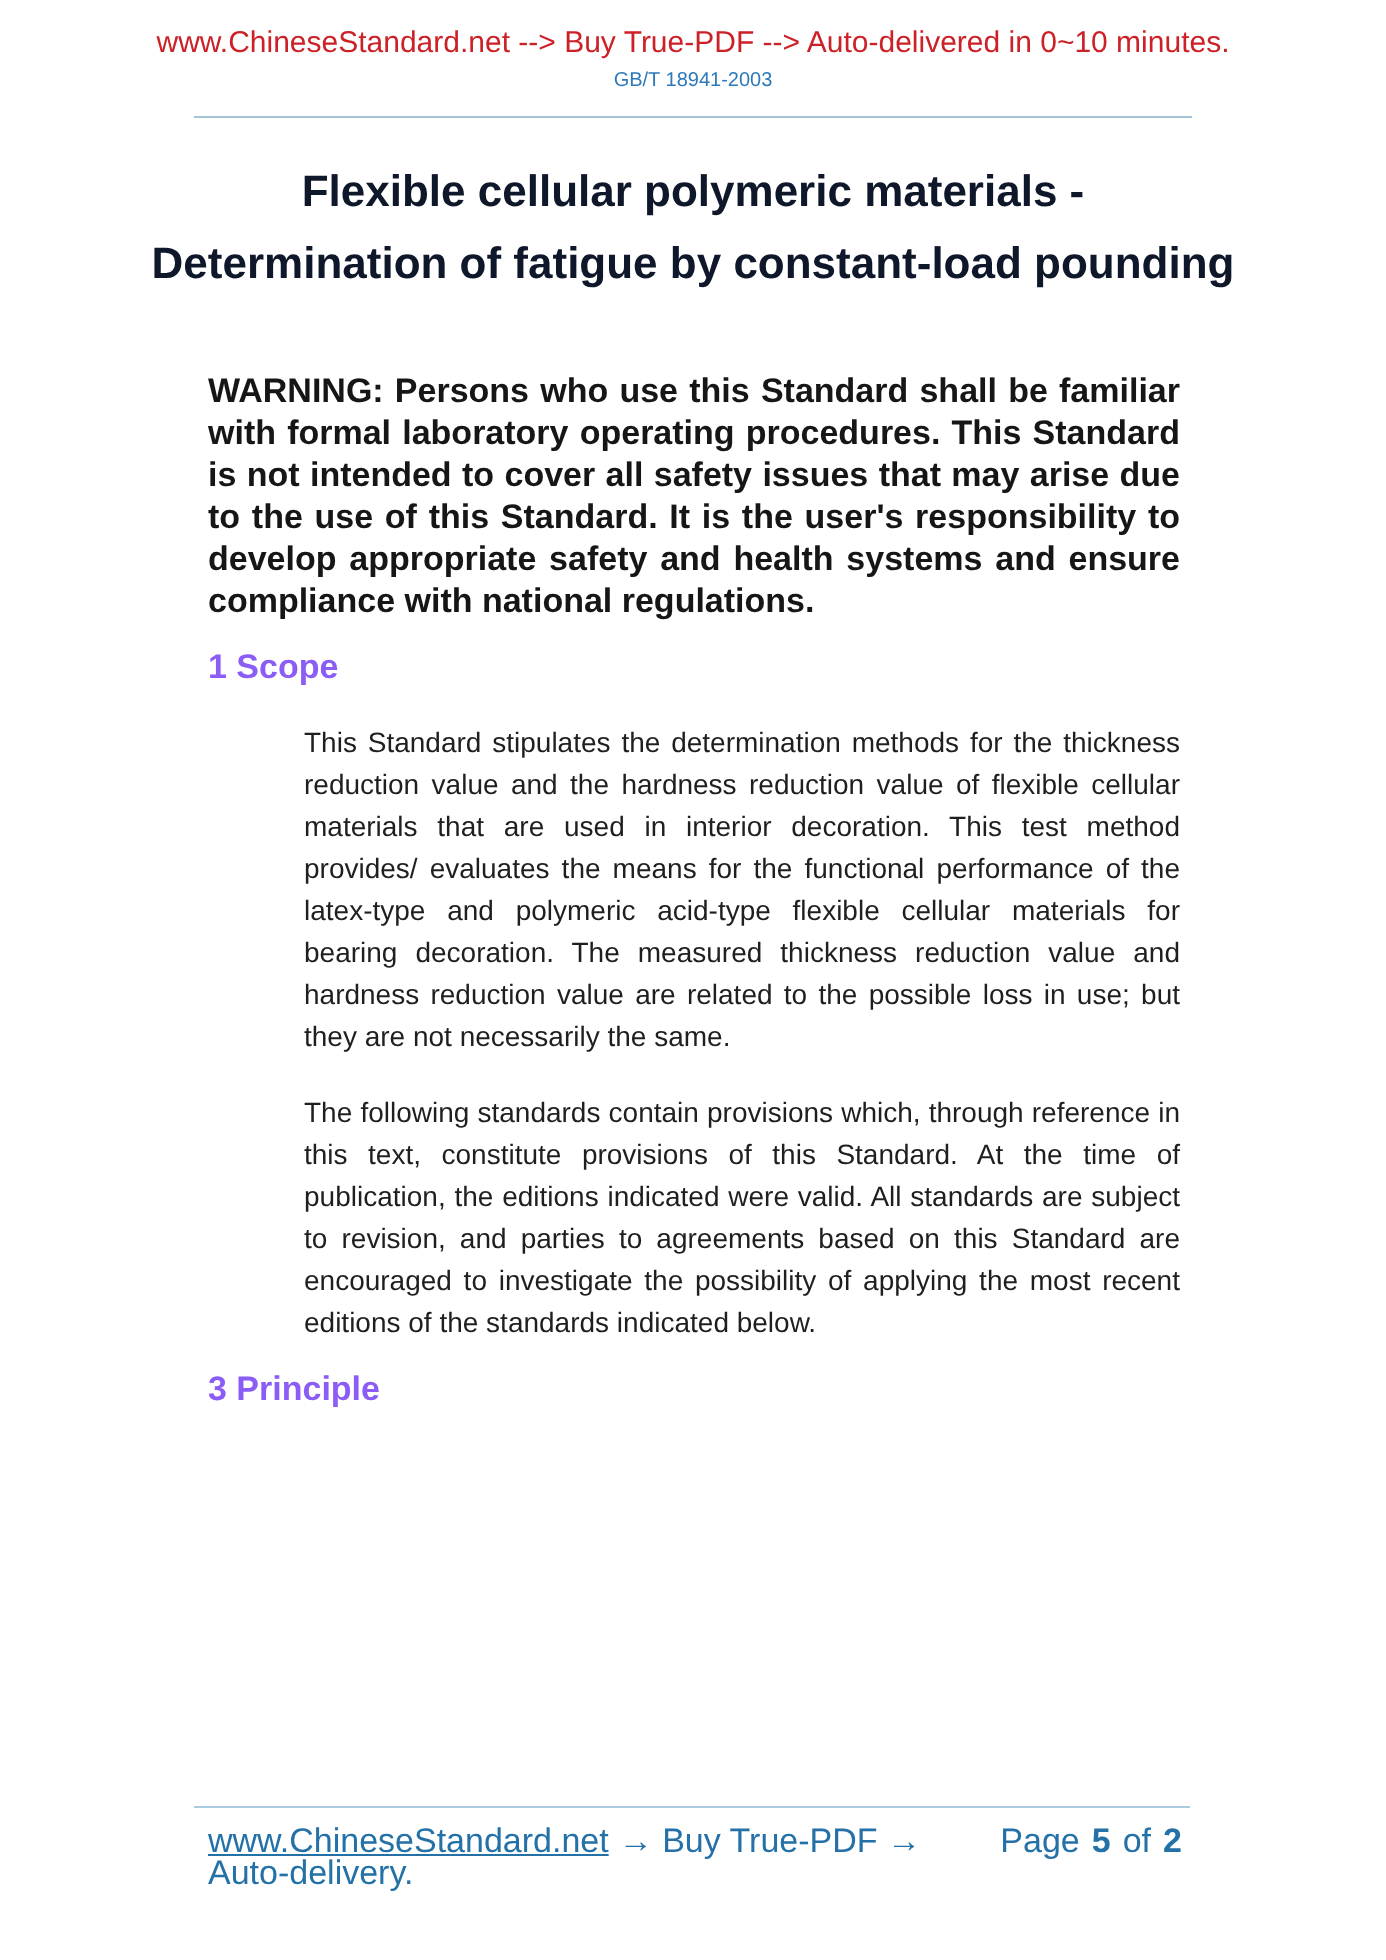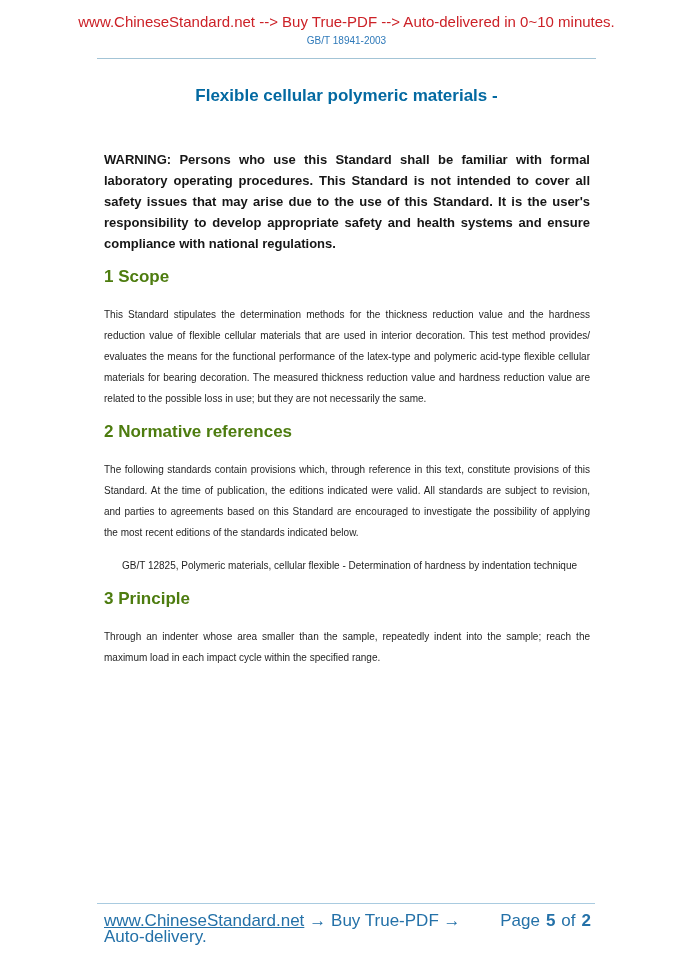--- a/index.html
+++ b/index.html
@@ -21,40 +21,41 @@
   .docnum {
     margin-top:2px; text-align:center;
     font-size:10px; line-height:16px;
     color:#2e79b9;
   }
   .divider { margin:9px 97px 0 97px; border-top:1.2px solid #a3c4d6; }
 
   
   .title-line {
     text-align:center; font-weight:bold;
-    font-size:17px; line-height:21px; color:#0369a1;
+    font-size:22px; line-height:21px; color:#0f172a;
   }
   .title-1 { margin-top:26px; }
   .title-2 { margin-top:15px; }
 
   
   .content { margin:0 103px 0 104px; }
   .warning {
     margin-top:43px; font-weight:bold;
-    font-size:13px; line-height:21px;
+    font-size:17px; line-height:21px;
     text-align:justify; color:#161616;
   }
   .sec-heading {
     margin-top:12px; font-weight:bold;
-    font-size:17px; line-height:21px; color:#4d7c0f;
+    font-size:17px; line-height:21px; color:#8b5cf6;
   }
   .para {
     margin-top:17px;
-    font-size:10px; line-height:21px;
+    font-size:14px; line-height:21px;
     text-align:justify;
+    margin-left:48px;
   }
   .reference { margin-top:12px; padding-left:18px; }
 
   
   .footer {
     position:absolute; left:97px; right:98px; top:903px;
     border-top:1.2px solid #a9cbe0;
   }
   .footer-row {
     display:flex; justify-content:space-between; align-items:baseline;
@@ -73,39 +74,37 @@
 <div class="page">
 
   <div class="promo">www.ChineseStandard.net --&gt; Buy True-PDF --&gt; Auto-delivered in 0~10 minutes.</div>
 
   <div class="docnum">GB/T 18941-2003</div>
 
   <div class="divider"></div>
 
   <div class="title-line title-1">Flexible cellular polymeric materials -</div>
 
+  <div class="title-line title-2">Determination of fatigue by constant-load pounding</div>
 
   <div class="content">
 
     <div class="warning">WARNING: Persons who use this Standard shall be familiar with formal laboratory operating procedures. This Standard is not intended to cover all safety issues that may arise due to the use of this Standard. It is the user's responsibility to develop appropriate safety and health systems and ensure compliance with national regulations.</div>
 
     <div class="sec-heading">1 Scope</div>
 
     <div class="para">This Standard stipulates the determination methods for the thickness reduction value and the hardness reduction value of flexible cellular materials that are used in interior decoration. This test method provides/ evaluates the means for the functional performance of the latex-type and polymeric acid-type flexible cellular materials for bearing decoration. The measured thickness reduction value and hardness reduction value are related to the possible loss in use; but they are not necessarily the same.</div>
 
 
-    <div class="sec-heading">2 Normative references</div>
 
     <div class="para">The following standards contain provisions which, through reference in this text, constitute provisions of this Standard. At the time of publication, the editions indicated were valid. All standards are subject to revision, and parties to agreements based on this Standard are encouraged to investigate the possibility of applying the most recent editions of the standards indicated below.</div>
 
-    <div class="para reference">GB/T 12825, Polymeric materials, cellular flexible - Determination of hardness by indentation technique</div>
 
     <div class="sec-heading">3 Principle</div>
 
-    <div class="para">Through an indenter whose area smaller than the sample, repeatedly indent into the sample; reach the maximum load in each impact cycle within the specified range.</div>
 
   </div>
 
   <div class="footer">
     <div class="footer-row">
       <div>
         <span class="site-link">www.ChineseStandard.net</span><span class="tagline">→ Buy True-PDF → Auto-delivery.</span>
       </div>
       <div class="pageinfo">
         <span>Page</span><b>5</b><span>of</span><b>2</b>

